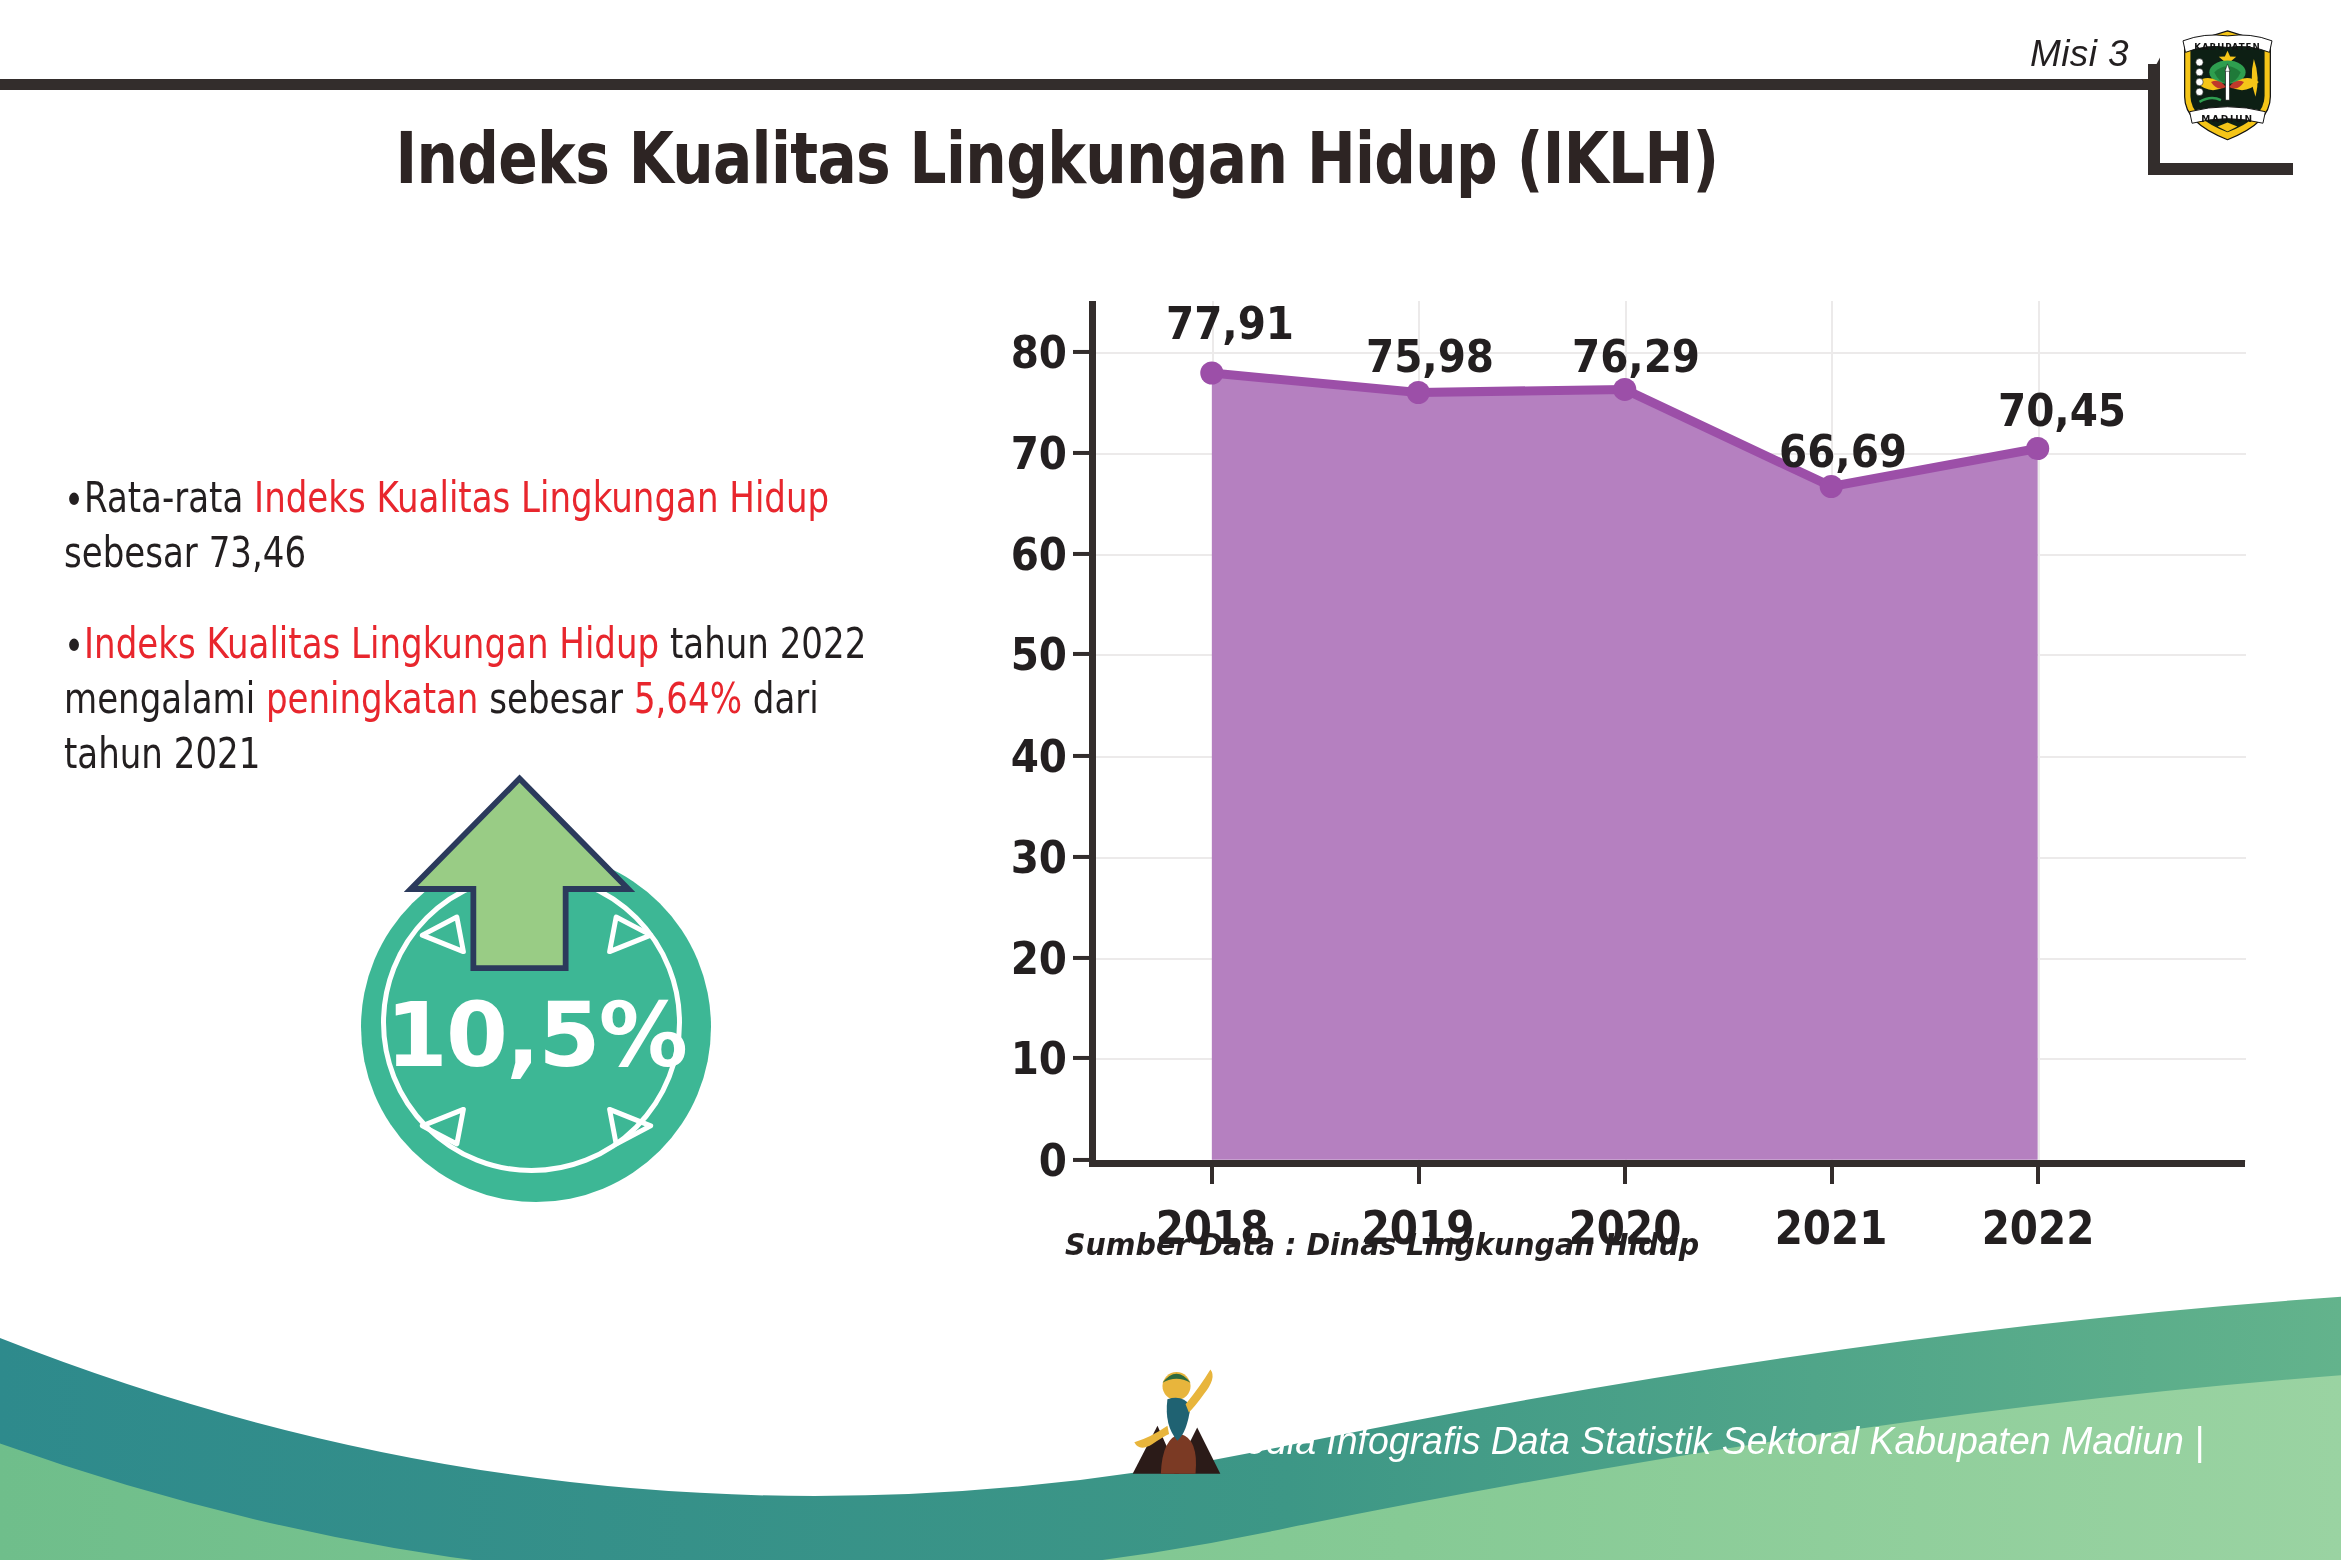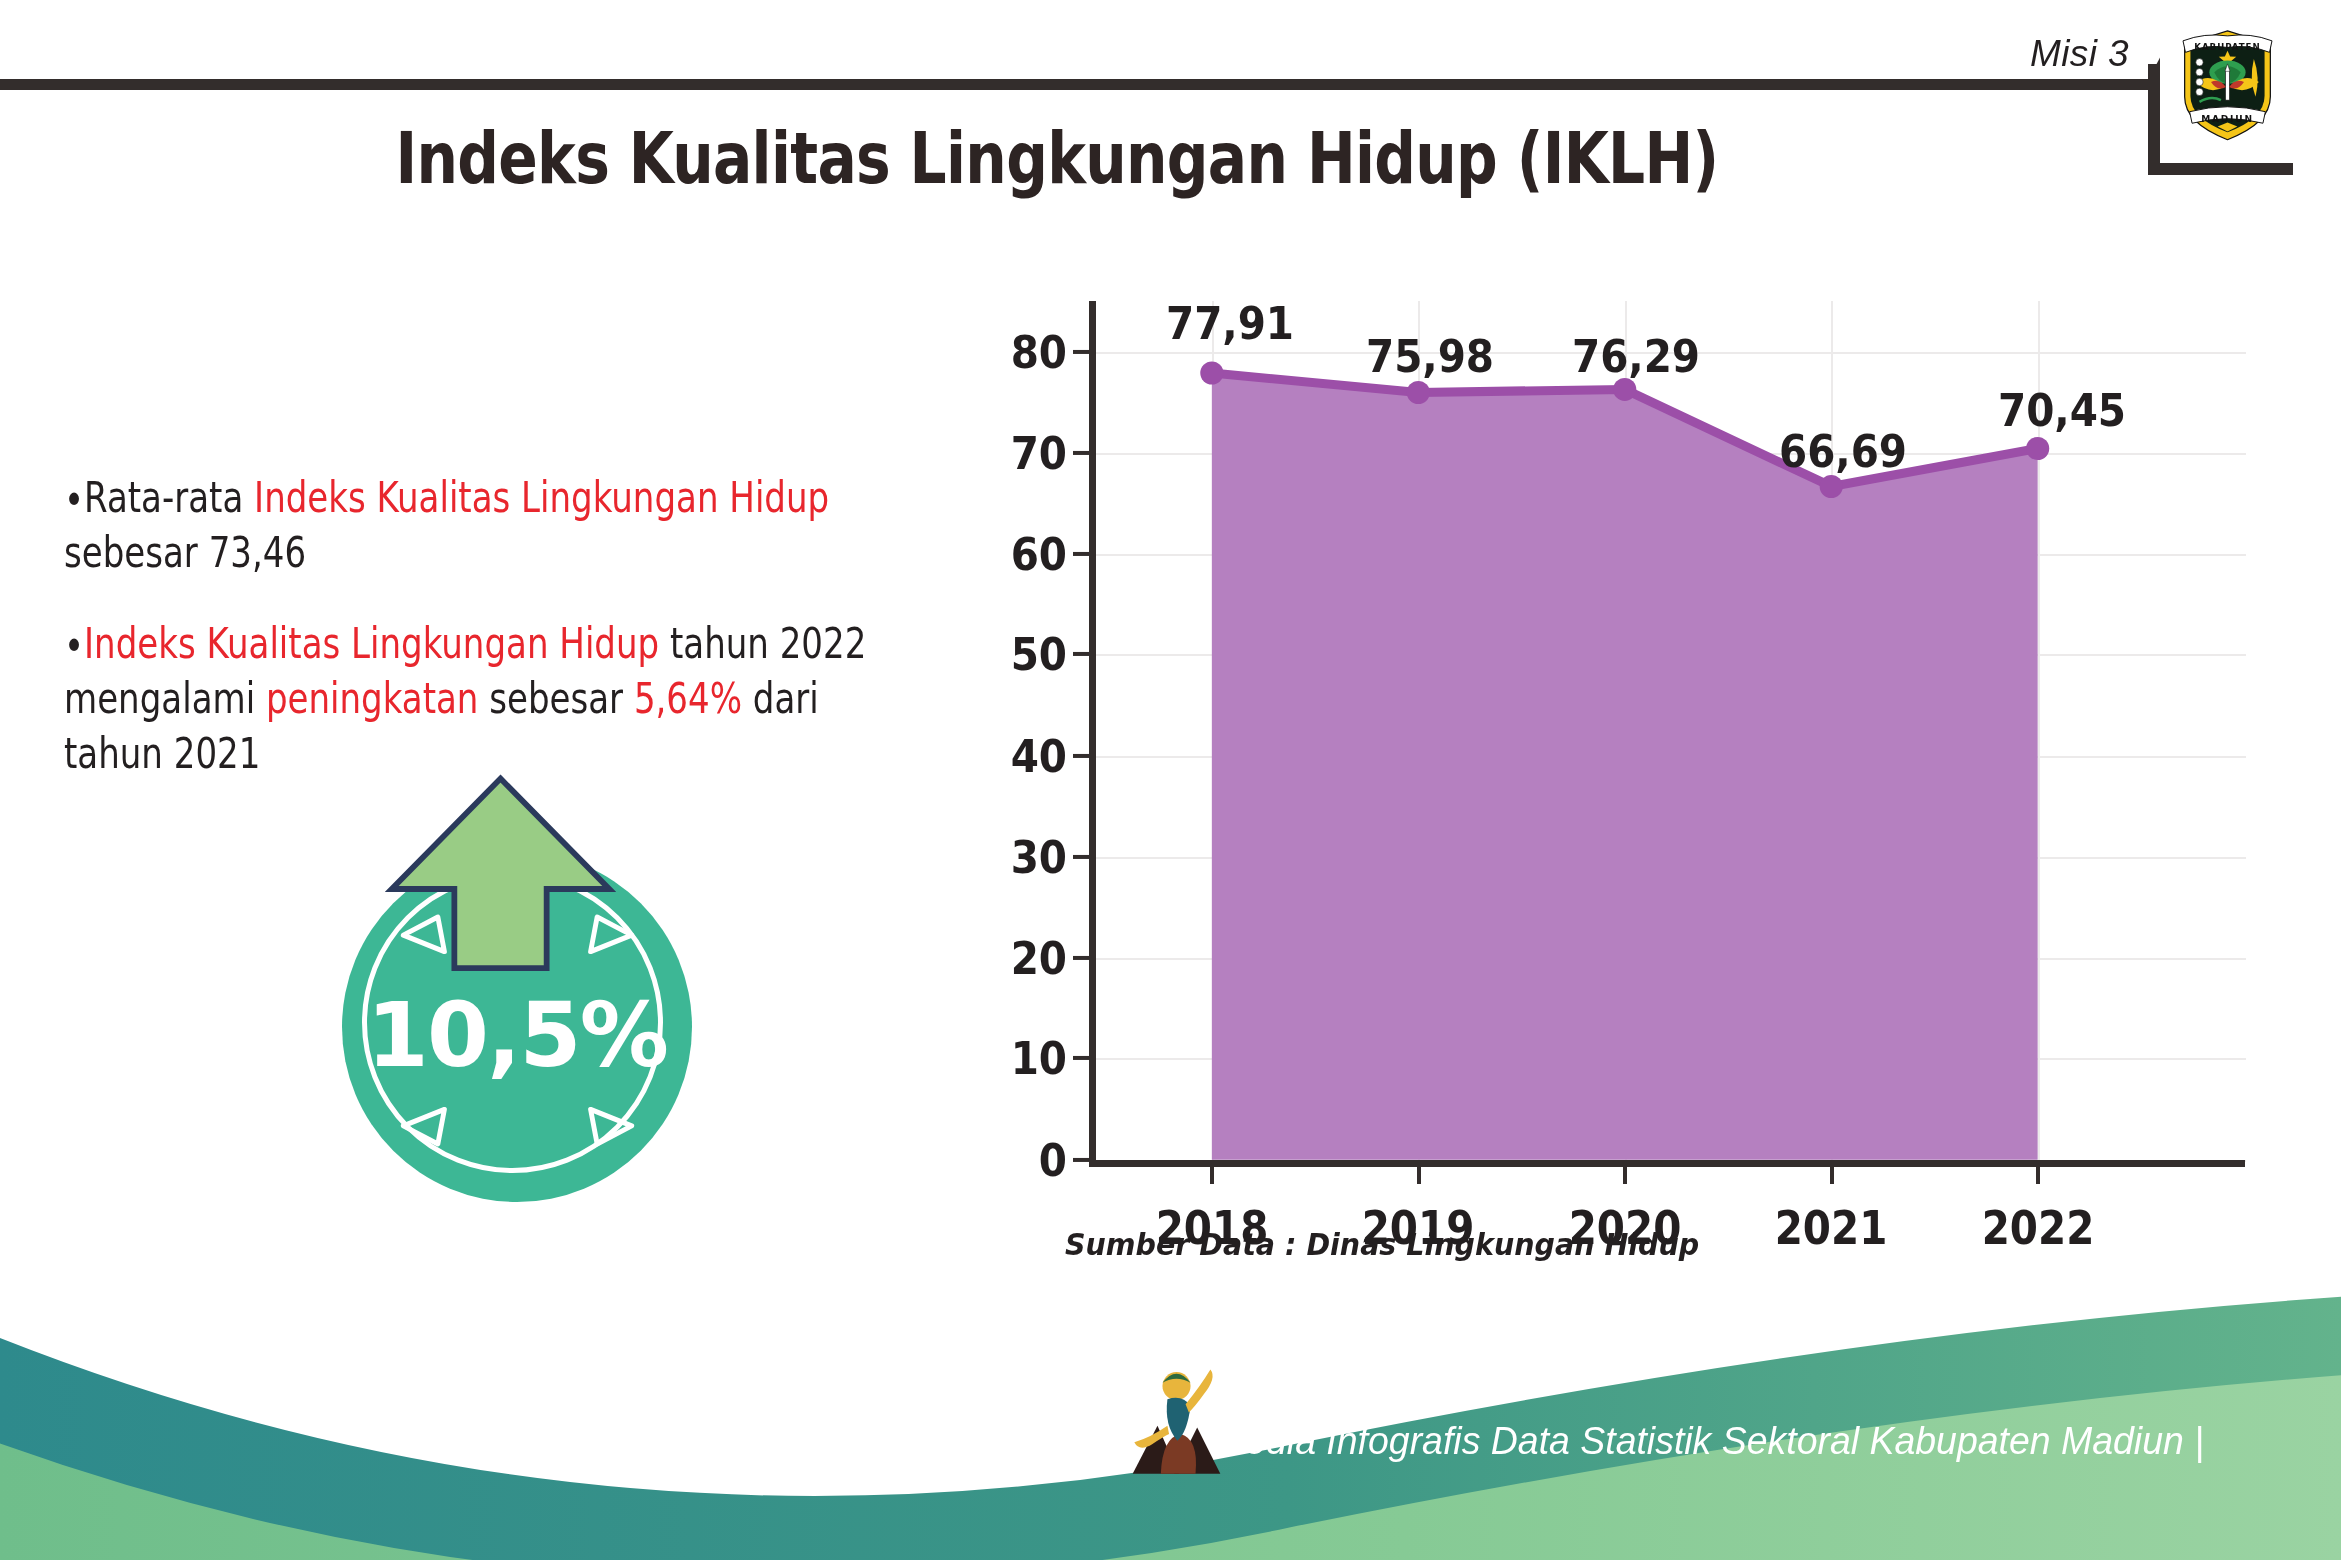--- a/index.html
+++ b/index.html
@@ -113,21 +113,21 @@
     line-height: 1;
     vertical-align: middle;
   }
   .hl {
     color: #e8262d;
   }
 
   
   #badge {
     position: absolute;
-    left: 311px;
+    left: 330px;
     top: 764px;
     width: 429px;
     height: 429px;
   }
   #badge-circle {
     position: absolute;
     left: 31px;
     top: 80px;
     width: 350px;
     height: 350px;

